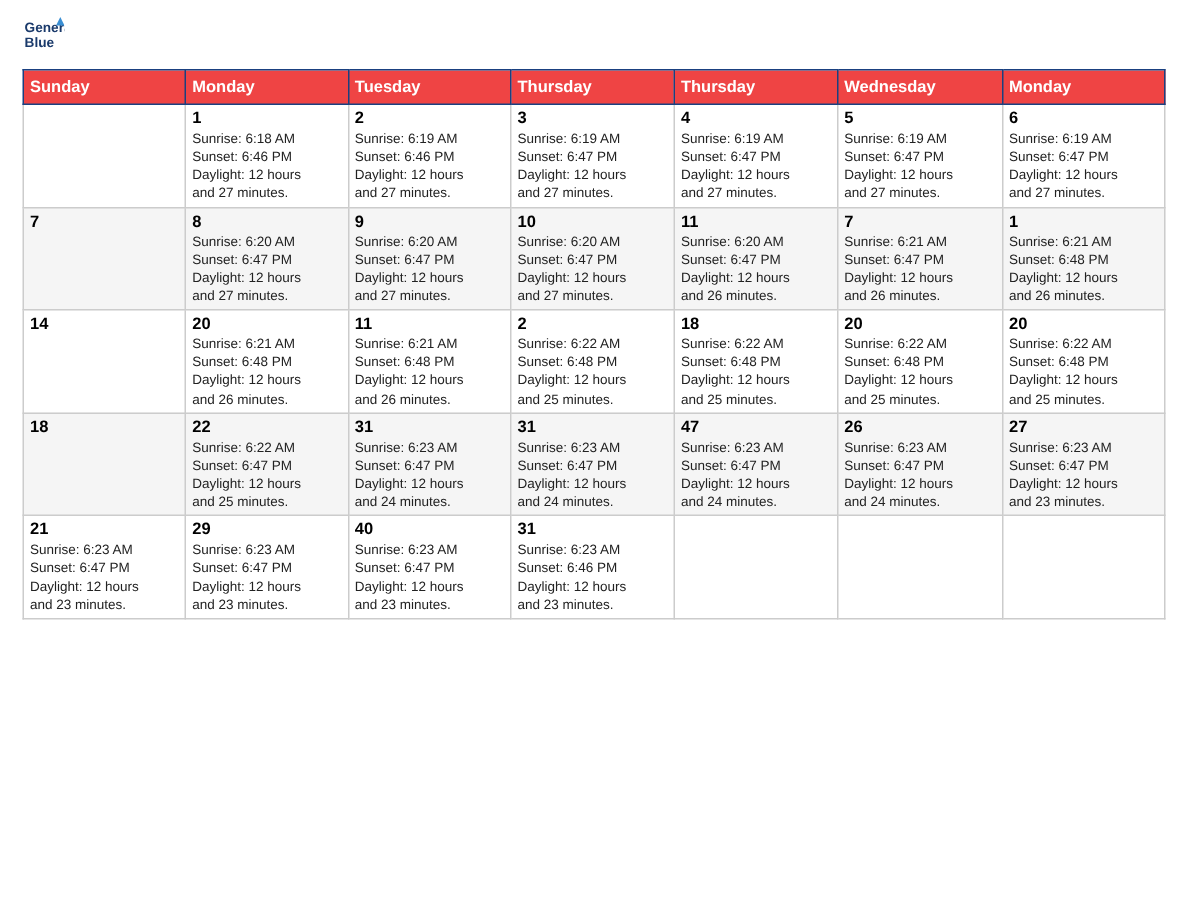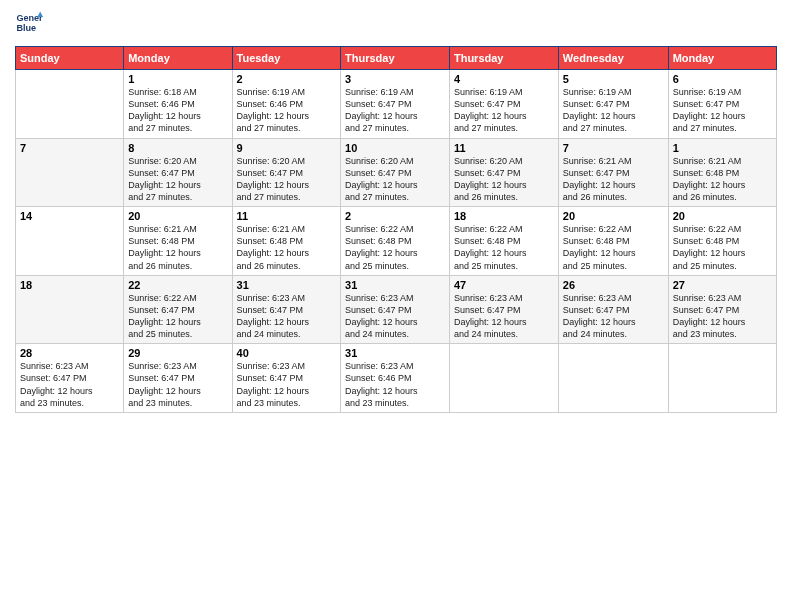--- a/index.html
+++ b/index.html
@@ -297,21 +297,21 @@
           <td>
             <span class="day-number">27</span>
             <div class="day-info" style="white-space: pre-line;">Sunrise: 6:23 AM
 Sunset: 6:47 PM
 Daylight: 12 hours
 and 23 minutes.</div>
           </td>
         </tr>
         <tr>
           <td>
-            <span class="day-number">28</span>
+            <span class="day-number">21</span>
             <div class="day-info" style="white-space: pre-line;">Sunrise: 6:23 AM
 Sunset: 6:47 PM
 Daylight: 12 hours
 and 23 minutes.</div>
           </td>
           <td>
             <span class="day-number">29</span>
             <div class="day-info" style="white-space: pre-line;">Sunrise: 6:23 AM
 Sunset: 6:47 PM
 Daylight: 12 hours

